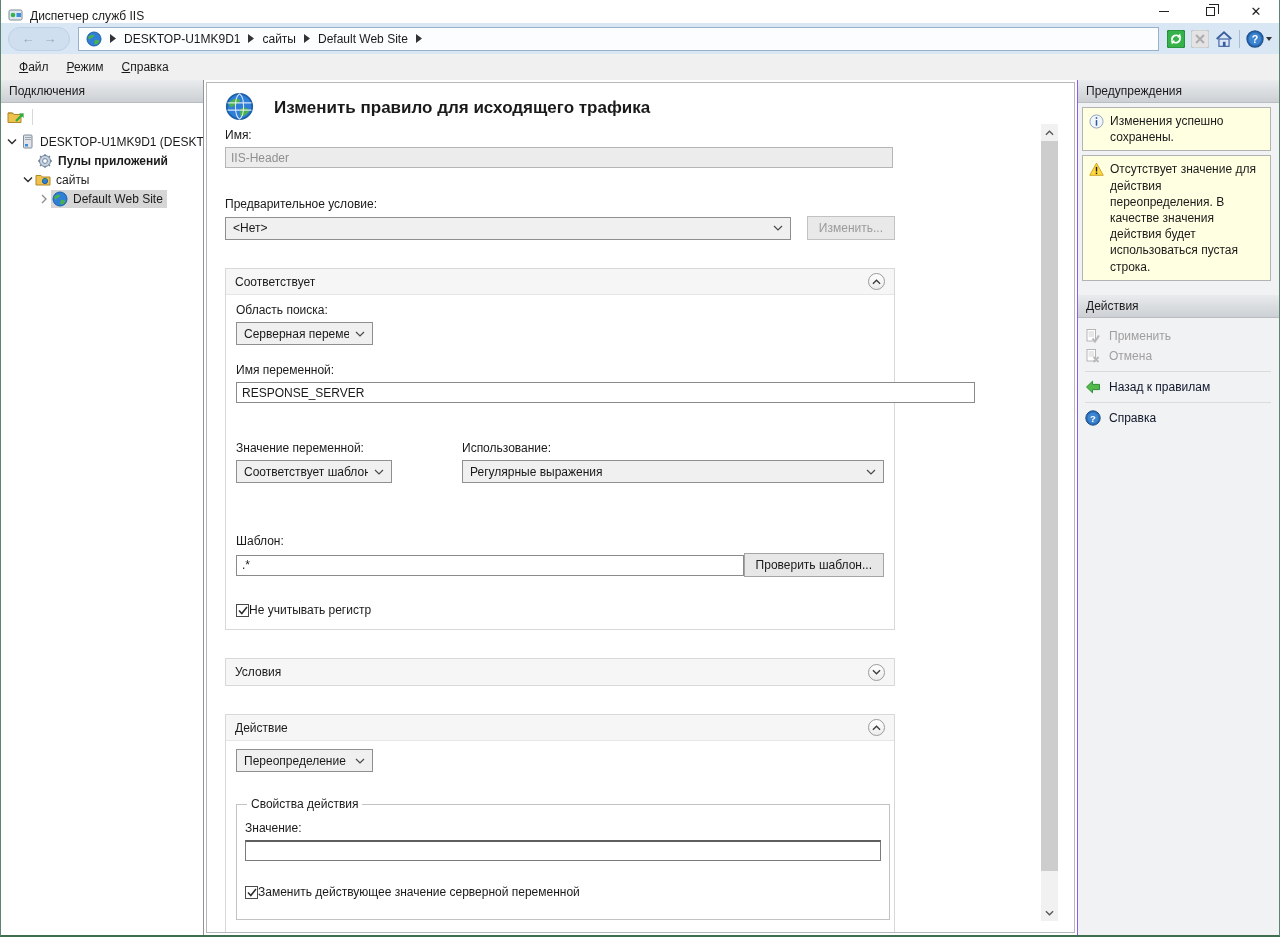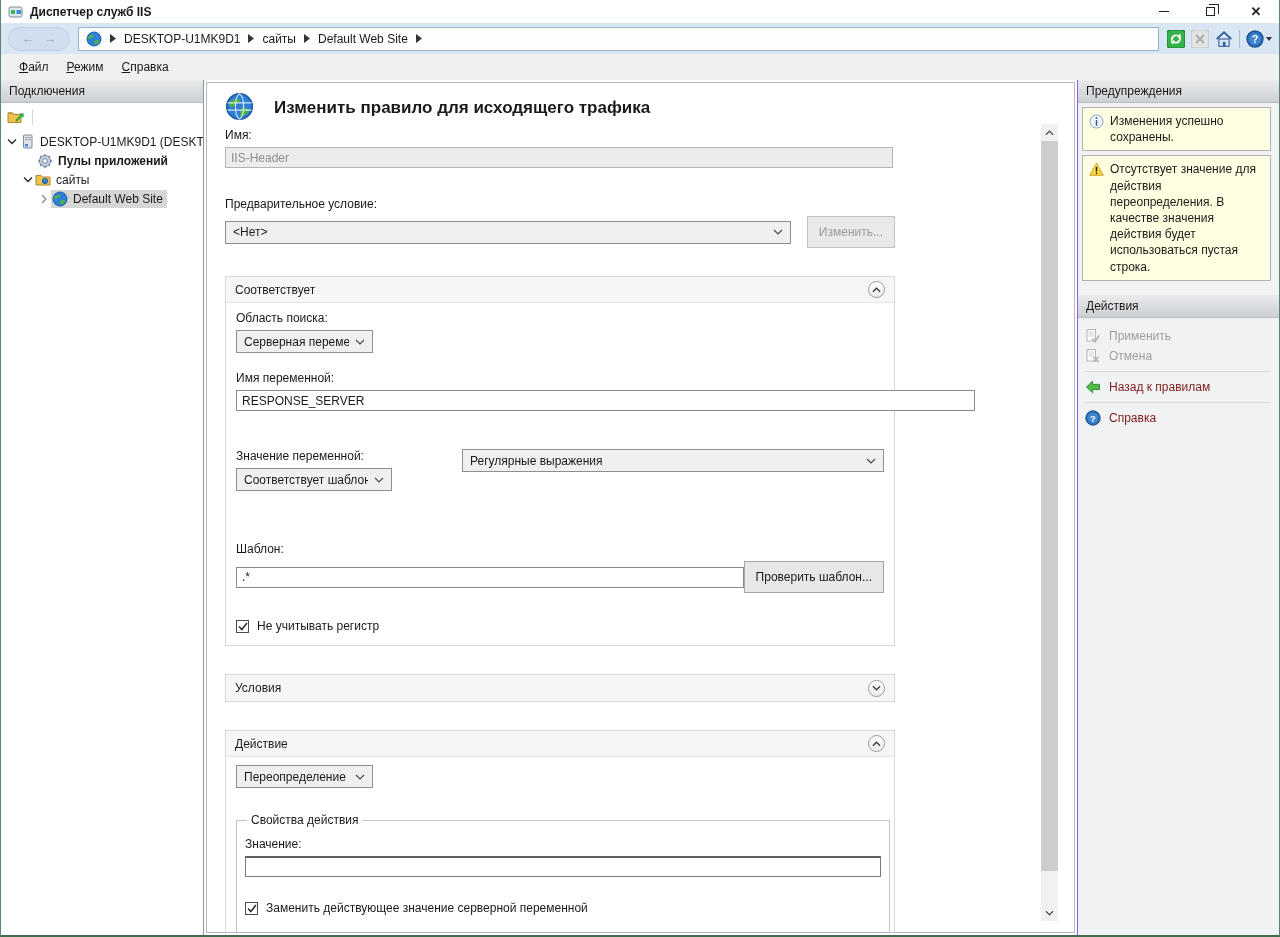--- a/index.html
+++ b/index.html
@@ -6,21 +6,21 @@
   html,body { width:1280px; height:937px; }
   body {
     font-family:"Liberation Sans", sans-serif;
     font-size:12px; color:#1a1a1a; background:#fff;
     border-left:1px solid #5c8470; border-right:1px solid #5c8470;
     border-bottom:2px solid #3f6e4f; overflow:hidden;
   }
   svg { display:block; }
 
   
-  .titlebar { height:23px; display:flex; align-items:center; background:#fff;font-weight:bold; }
+  .titlebar { height:23px; display:flex; align-items:flex-end; background:#fff; }
   .title-icon { margin-left:7px; }
   .title-text { margin-left:6px; }
   .win-controls { margin-left:auto; display:flex; height:23px; }
   .win-btn { width:46px; display:flex; align-items:center; justify-content:center; color:#222; }
   .min-glyph { width:10px; border-top:1px solid #222; }
   .restore-glyph { width:9px; height:9px; border:1px solid #222; position:relative; background:#fff; }
   .restore-glyph::before { content:""; position:absolute; left:2px; top:-4px; width:9px; height:9px; border:1px solid #222; border-left:none; border-bottom:none; }
   .close-glyph { font-size:13px; }
 
   
@@ -57,53 +57,53 @@
   .center { flex:1; min-width:0; position:relative; background:#fff; }
   .page { position:absolute; inset:2px; border:1px solid #b7b7b7; background:#fff; overflow:hidden; }
   .page-inner { margin:9px 0 0 18px; width:670px; }
   .page-title-row { display:flex; align-items:flex-start; }
   .page-title { font-size:17px; margin:6px 0 0 20px; }
   .flabel { display:block; margin-bottom:5px; }
   .input { height:21px; border:1px solid #8a8a8a; background:#fff; display:flex; align-items:center; padding:0 5px; }
   .input.disabled { background:#ececec; color:#8f8f8f; border-color:#b5b5b5; }
   .combo { height:23px; border:1px solid #8f8f8f; background:#f0f0f0; display:flex; align-items:center; justify-content:space-between; padding:0 7px; gap:6px; overflow:hidden; }
   .combo .val { white-space:nowrap; overflow:hidden; }
-  .btn { height:32px; border:1px solid #a5a5a5; background:#e7e7e7; display:inline-flex; align-items:center; justify-content:center; padding:0 11px; flex:none; }
+  .btn { height:24px; border:1px solid #a5a5a5; background:#e7e7e7; display:inline-flex; align-items:center; justify-content:center; padding:0 11px; flex:none; }
   .btn.disabled { color:#9b9b9b; border-color:#c2c2c2; background:#e9e9e9; }
   .mt-name { margin-top:7px; }
   .mt-precond { margin-top:29px; }
   .row { display:flex; align-items:center; gap:16px; }
   .section { border:1px solid #d8d8d8; margin-top:28px; background:#fff; }
   .section-header { height:26px; background:#f6f6f6; display:flex; align-items:center; justify-content:space-between; padding:0 9px;text-align:center; }
   .section-header.with-body { border-bottom:1px solid #e6e6e6; }
   .chev-btn { width:17px; height:17px; border-radius:50%; border:1px solid #9a9a9a; background:linear-gradient(#fff,#ececec); display:flex; align-items:center; justify-content:center; flex:none; }
   .section-body { padding:8px 10px 12px; }
   .gap18 { margin-top:18px; } .gap38 { margin-top:38px; } .gap51 { margin-top:51px; } .gap26 { margin-top:26px; }
-  .cb-row { display:flex; align-items:center; gap:8px; }
+  .cb-row { display:flex; align-items:center; gap:0; }
   .checkbox { width:13px; height:13px; border:1px solid #4a4a4a; background:#fff; display:flex; align-items:center; justify-content:center; flex:none; }
   fieldset.props { border:1px solid #c3c3c3; margin-top:25px; padding:8px 8px 20px; }
   fieldset.props legend { padding:0 4px; margin-left:2px; }
   .deep-input { border:1px solid #7a7a7a; border-top:2px solid #5f5f5f; }
 
   
   .v-scrollbar { position:absolute; top:41px; bottom:11px; right:16px; width:17px; background:#f1f1f1; }
   .sb-btn { position:absolute; left:0; width:17px; height:17px; display:flex; align-items:center; justify-content:center; background:#f1f1f1; }
   .sb-up { top:0; } .sb-down { bottom:0; }
   .sb-thumb { position:absolute; left:0; width:17px; top:17px; bottom:50px; background:#cdcdcd; }
 
   
   .right-panel { width:202px; flex:none; border-left:1px solid #8b5cf6; background:#f1f2f3; display:flex; flex-direction:column; }
   .alert { margin:4px 8px 0 4px; background:#ffffe1; border:1px solid #b3b3b3; padding:5px 6px; display:flex; gap:6px; line-height:1.35; }
   .alert .aicon { flex:none; margin-top:1px; }
   .actions-header { margin-top:14px; }
   .action-list { padding:8px 8px 0 7px; }
   .action-item { display:flex; align-items:center; gap:8px; height:20px; }
   .action-item .aicon { flex:none; }
   .action-item.disabled { color:#9f9f9f; }
-  .action-item.link { color:#7f1d1d; }
+  .action-item.link { color:#0f172a; }
   .action-sep { border-top:1px solid #dadada; margin:5px 0; }
 </style>
 </head>
 <body>
 
 <div class="titlebar">
   <span class="title-icon">
     <svg width="16" height="16" viewBox="0 0 16 16">
         <rect x="1" y="3" width="13" height="10" rx="1.5" fill="#dfe7ee" stroke="#7d8a97"></rect>
         <circle cx="5" cy="8" r="2.3" fill="#35b24a"></circle>
@@ -339,20 +339,21 @@
                 <div class="combo" style="width:156px;">
                   <span class="val">Соответствует шаблону</span>
                   <span>
                       <svg width="10" height="6" viewBox="0 0 10 6">
                         <polyline points="1,1 5,5 9,1" fill="none" stroke="#4a4a4a" stroke-width="1.2"></polyline>
                       </svg>
                     </span>
                 </div>
               </div>
               <div style="flex:1;">
+                <label class="flabel">Использование:</label>
                 <div class="combo">
                   <span class="val">Регулярные выражения</span>
                   <span>
                       <svg width="10" height="6" viewBox="0 0 10 6">
                         <polyline points="1,1 5,5 9,1" fill="none" stroke="#4a4a4a" stroke-width="1.2"></polyline>
                       </svg>
                     </span>
                 </div>
               </div>
             </div>

